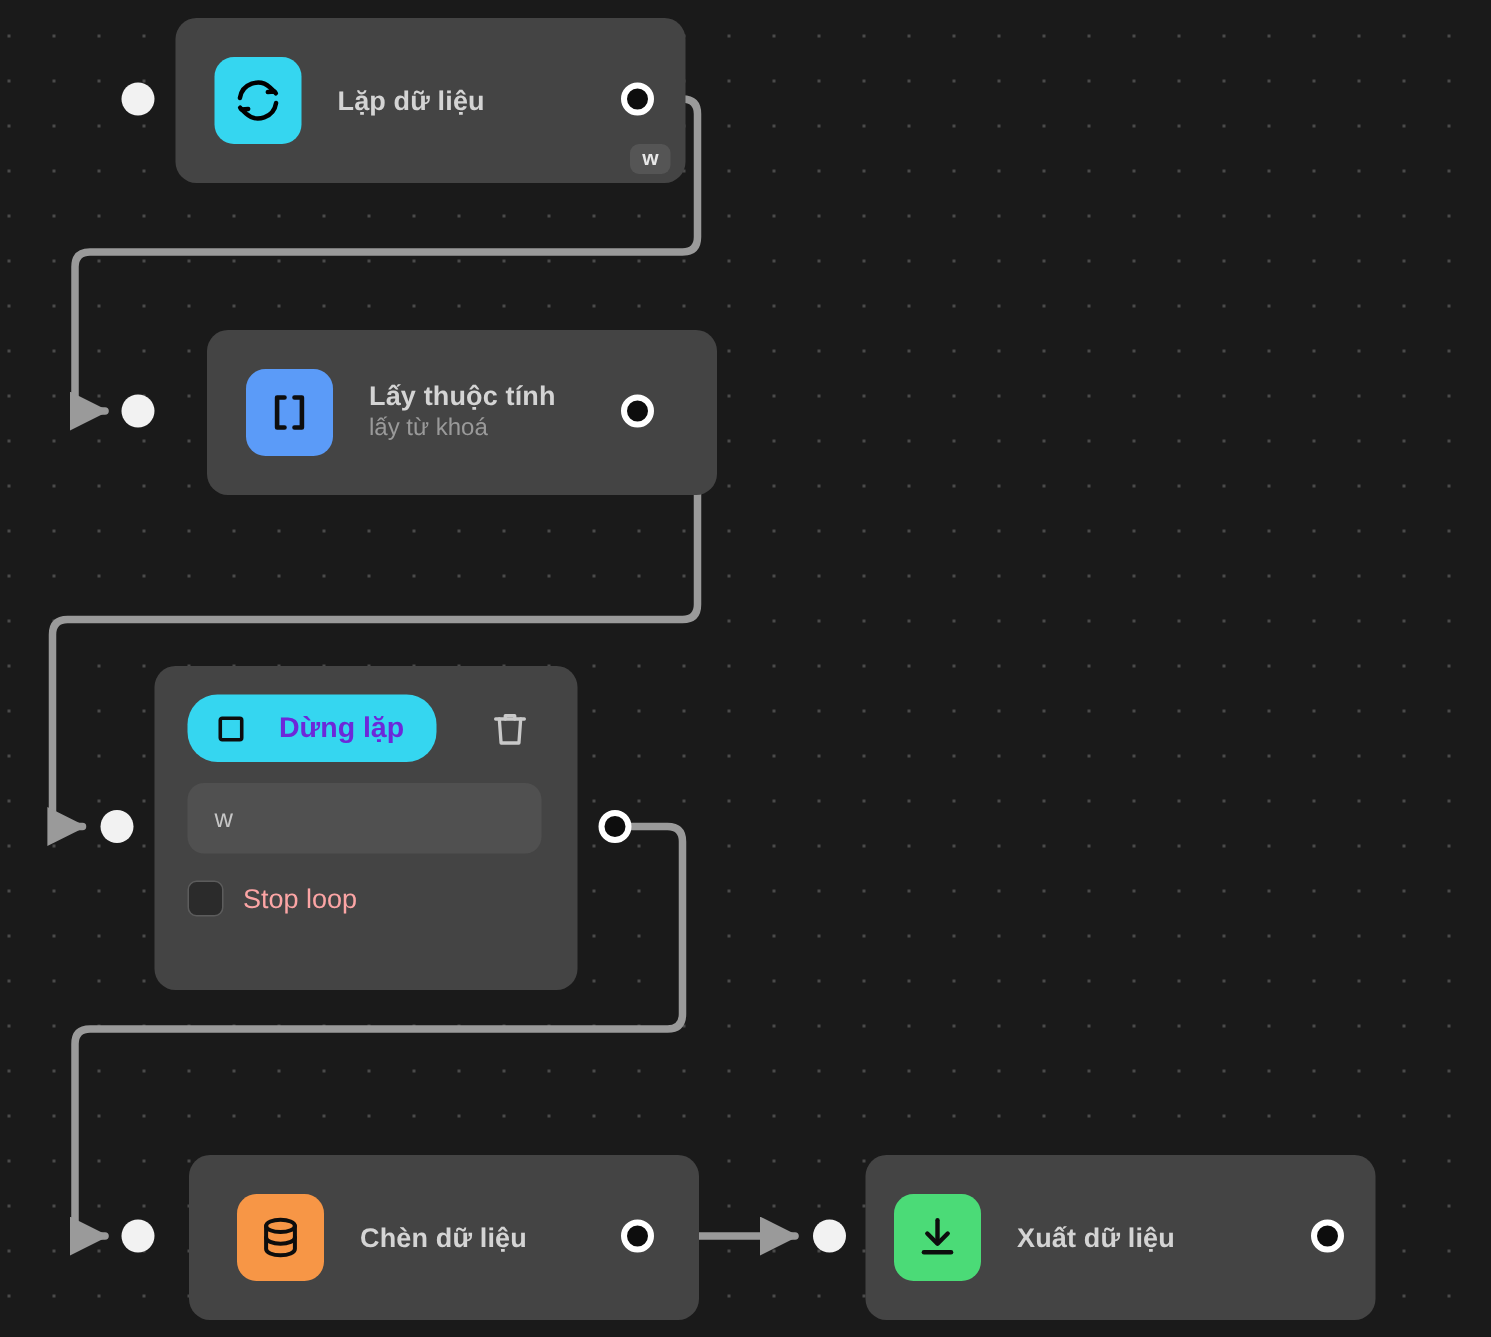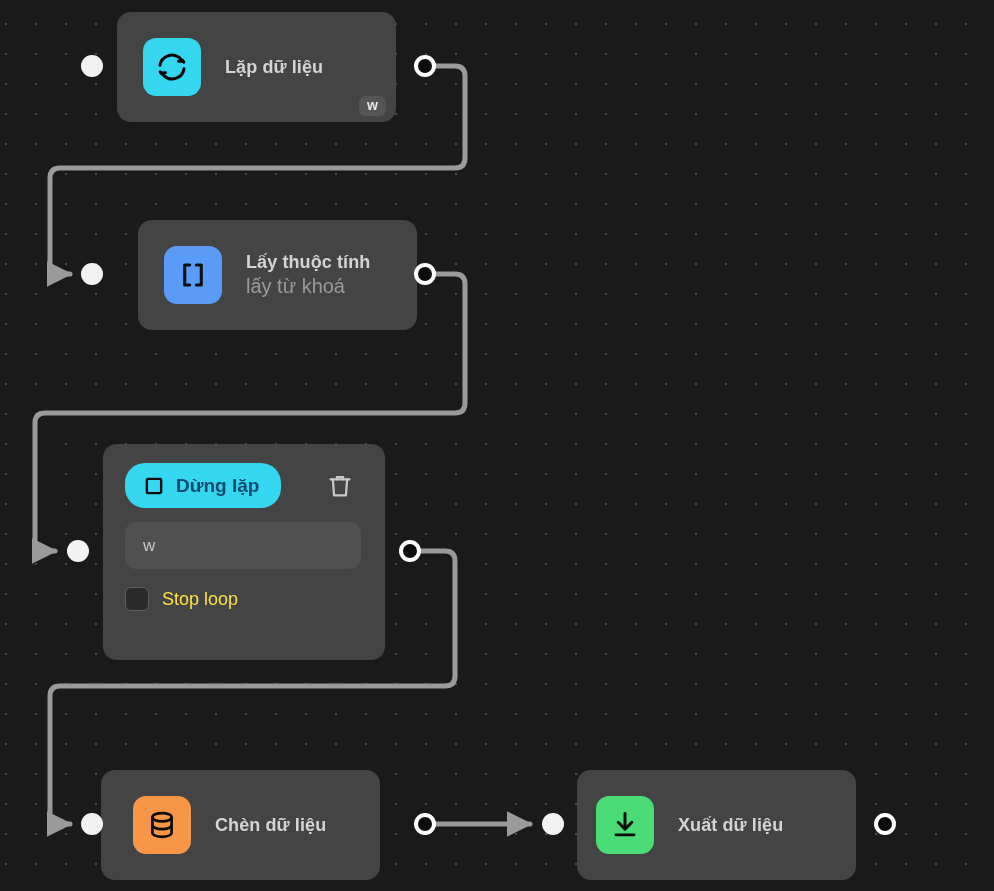--- a/index.html
+++ b/index.html
@@ -34,21 +34,21 @@
   
   .node {
     position: absolute;
     background: #444444;
     border-radius: 14px;
   }
 
   .node-simple {
     display: flex;
     align-items: center;
-    width: 279px;
+    width: 340px;
     height: 110px;
     padding-left: 26px;
   }
 
   .node-icon {
     width: 58px;
     height: 58px;
     border-radius: 13px;
     flex: 0 0 58px;
     display: flex;
@@ -66,21 +66,21 @@
   .node-title {
     font-size: 18px;
     font-weight: bold;
     color: #d4d4d4;
     letter-spacing: .1px;
     line-height: 1.25;
     white-space: nowrap;
   }
 
   .node-sub {
-    font-size: 20px;
+    font-size: 16px;
     color: #9a9a9a;
     line-height: 1.3;
     white-space: nowrap;
   }
 
   .badge {
     position: absolute;
     right: 10px;
     bottom: 6px;
     background: #555555;
@@ -113,22 +113,23 @@
     gap: 11px;
     background: #35D6F0;
     border-radius: 20px;
     height: 45px;
     padding: 0 22px 0 18px;
   }
 
   .pill-label {
     font-size: 19px;
     font-weight: bold;
-    color: #0c4a6e;
+    color: #6d28d9;
     white-space: nowrap;
+    margin-left: 10px;
   }
 
   .trash-btn {
     width: 34px;
     height: 34px;
     margin-right: 8px;
     display: flex;
     align-items: center;
     justify-content: center;
   }
@@ -157,21 +158,21 @@
     width: 24px;
     height: 24px;
     border-radius: 6px;
     background: #2b2b2b;
     border: 1px solid #5c5c5c;
     flex: 0 0 24px;
   }
 
   .check-label {
     font-size: 18px;
-    color: #fde047;
+    color: #fca5a5;
   }
 
   
   .port {
     position: absolute;
     border-radius: 50%;
   }
 
   .port-in {
     width: 22px;
@@ -268,21 +269,21 @@
     </div>
 
     <div class="check-row">
       <div class="checkbox"></div>
       <div class="check-label">Stop loop</div>
     </div>
   </div>
   <div class="port port-in" style="left:67px;  top:540px;"></div>
   <div class="port port-out" style="left:399px; top:540px;"></div>
 
-  <div class="node node-simple" id="node-insert-data" style="left:101px; top:770px;padding-left:32px;">
+  <div class="node node-simple" id="node-insert-data" style="left:126px; top:770px;padding-left:32px;">
     <div class="node-icon" style="background:#F79646;">
       <svg width="32" height="32" viewBox="0 0 24 24" fill="none" stroke="#0d0d0d" stroke-width="2" stroke-linecap="round" stroke-linejoin="round">
         <ellipse cx="12" cy="6.2" rx="7.2" ry="3.1"></ellipse>
         <path d="M4.8 6.2 V12 c0 1.7 3.2 3.1 7.2 3.1 s7.2-1.4 7.2-3.1 V6.2"></path>
         <path d="M4.8 12 v5.8 c0 1.7 3.2 3.1 7.2 3.1 s7.2-1.4 7.2-3.1 V12"></path>
       </svg>
     </div>
     <div class="node-text">
       <div class="node-title">Chèn dữ liệu</div>
     </div>

